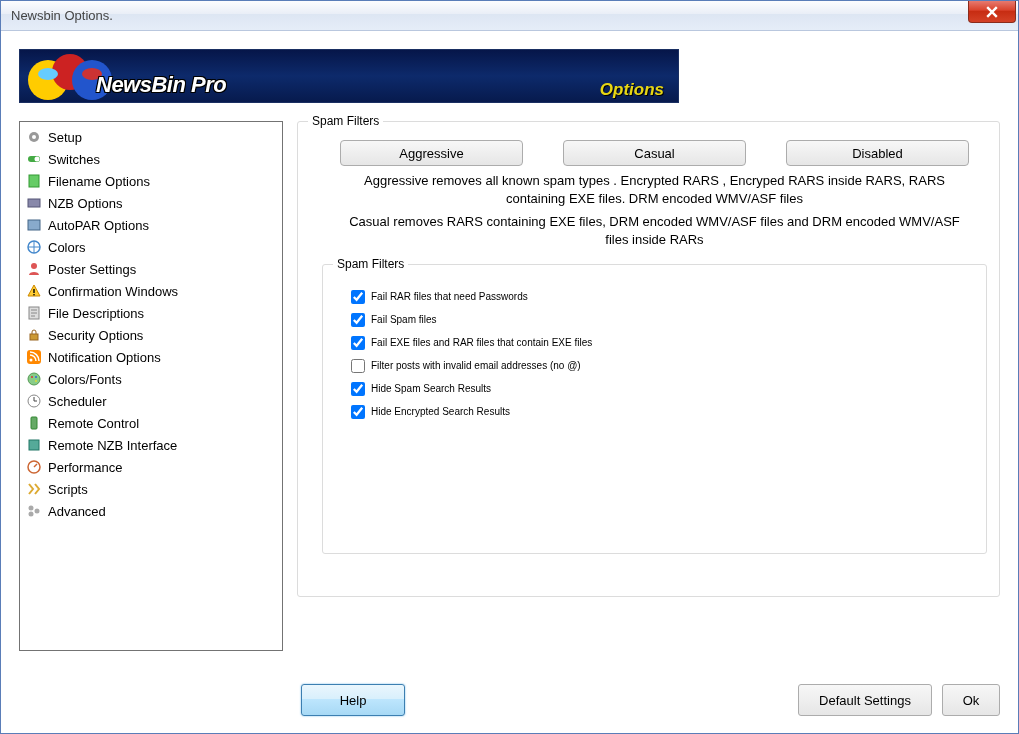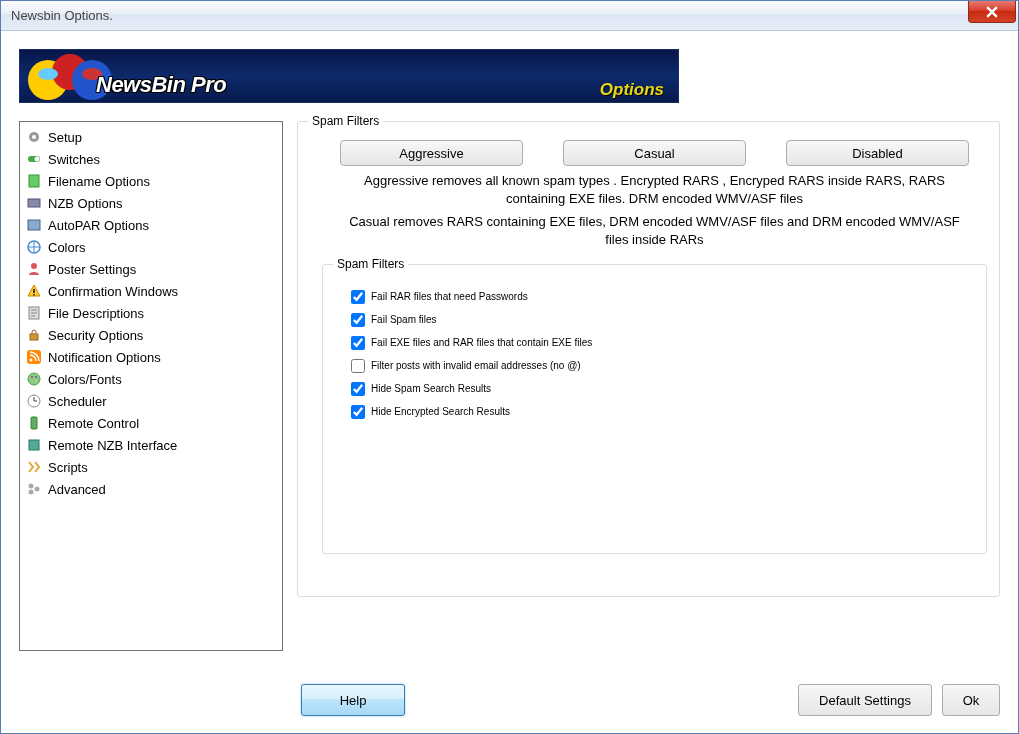--- a/index.html
+++ b/index.html
@@ -348,20 +348,29 @@
           <span class="nav-icon">
             <svg class="ico" width="16" height="16" viewBox="0 0 16 16">
               <rect x="3" y="3" width="10" height="10" fill="#5a9" stroke="#276"></rect>
             </svg>
           </span>
           <span class="nav-label">Remote NZB Interface</span>
         </div>
         <div class="nav-item">
           <span class="nav-icon">
             <svg class="ico" width="16" height="16" viewBox="0 0 16 16">
+              <path d="M8 14 a6 6 0 1 1 0 -12 a6 6 0 0 1 0 12" fill="none" stroke="#c63" stroke-width="1.5"></path>
+              <path d="M8 8 L11 5" stroke="#c63" stroke-width="1.5"></path>
+            </svg>
+          </span>
+          <span class="nav-label">Performance</span>
+        </div>
+        <div class="nav-item">
+          <span class="nav-icon">
+            <svg class="ico" width="16" height="16" viewBox="0 0 16 16">
               <path d="M3 3 L7 8 L3 13 M9 3 L13 8 L9 13" fill="none" stroke="#da3" stroke-width="2"></path>
             </svg>
           </span>
           <span class="nav-label">Scripts</span>
         </div>
         <div class="nav-item">
           <span class="nav-icon">
             <svg class="ico" width="16" height="16" viewBox="0 0 16 16">
               <circle cx="5" cy="5" r="2.5" fill="#aaa"></circle>
               <circle cx="11" cy="8" r="2.5" fill="#aaa"></circle>

